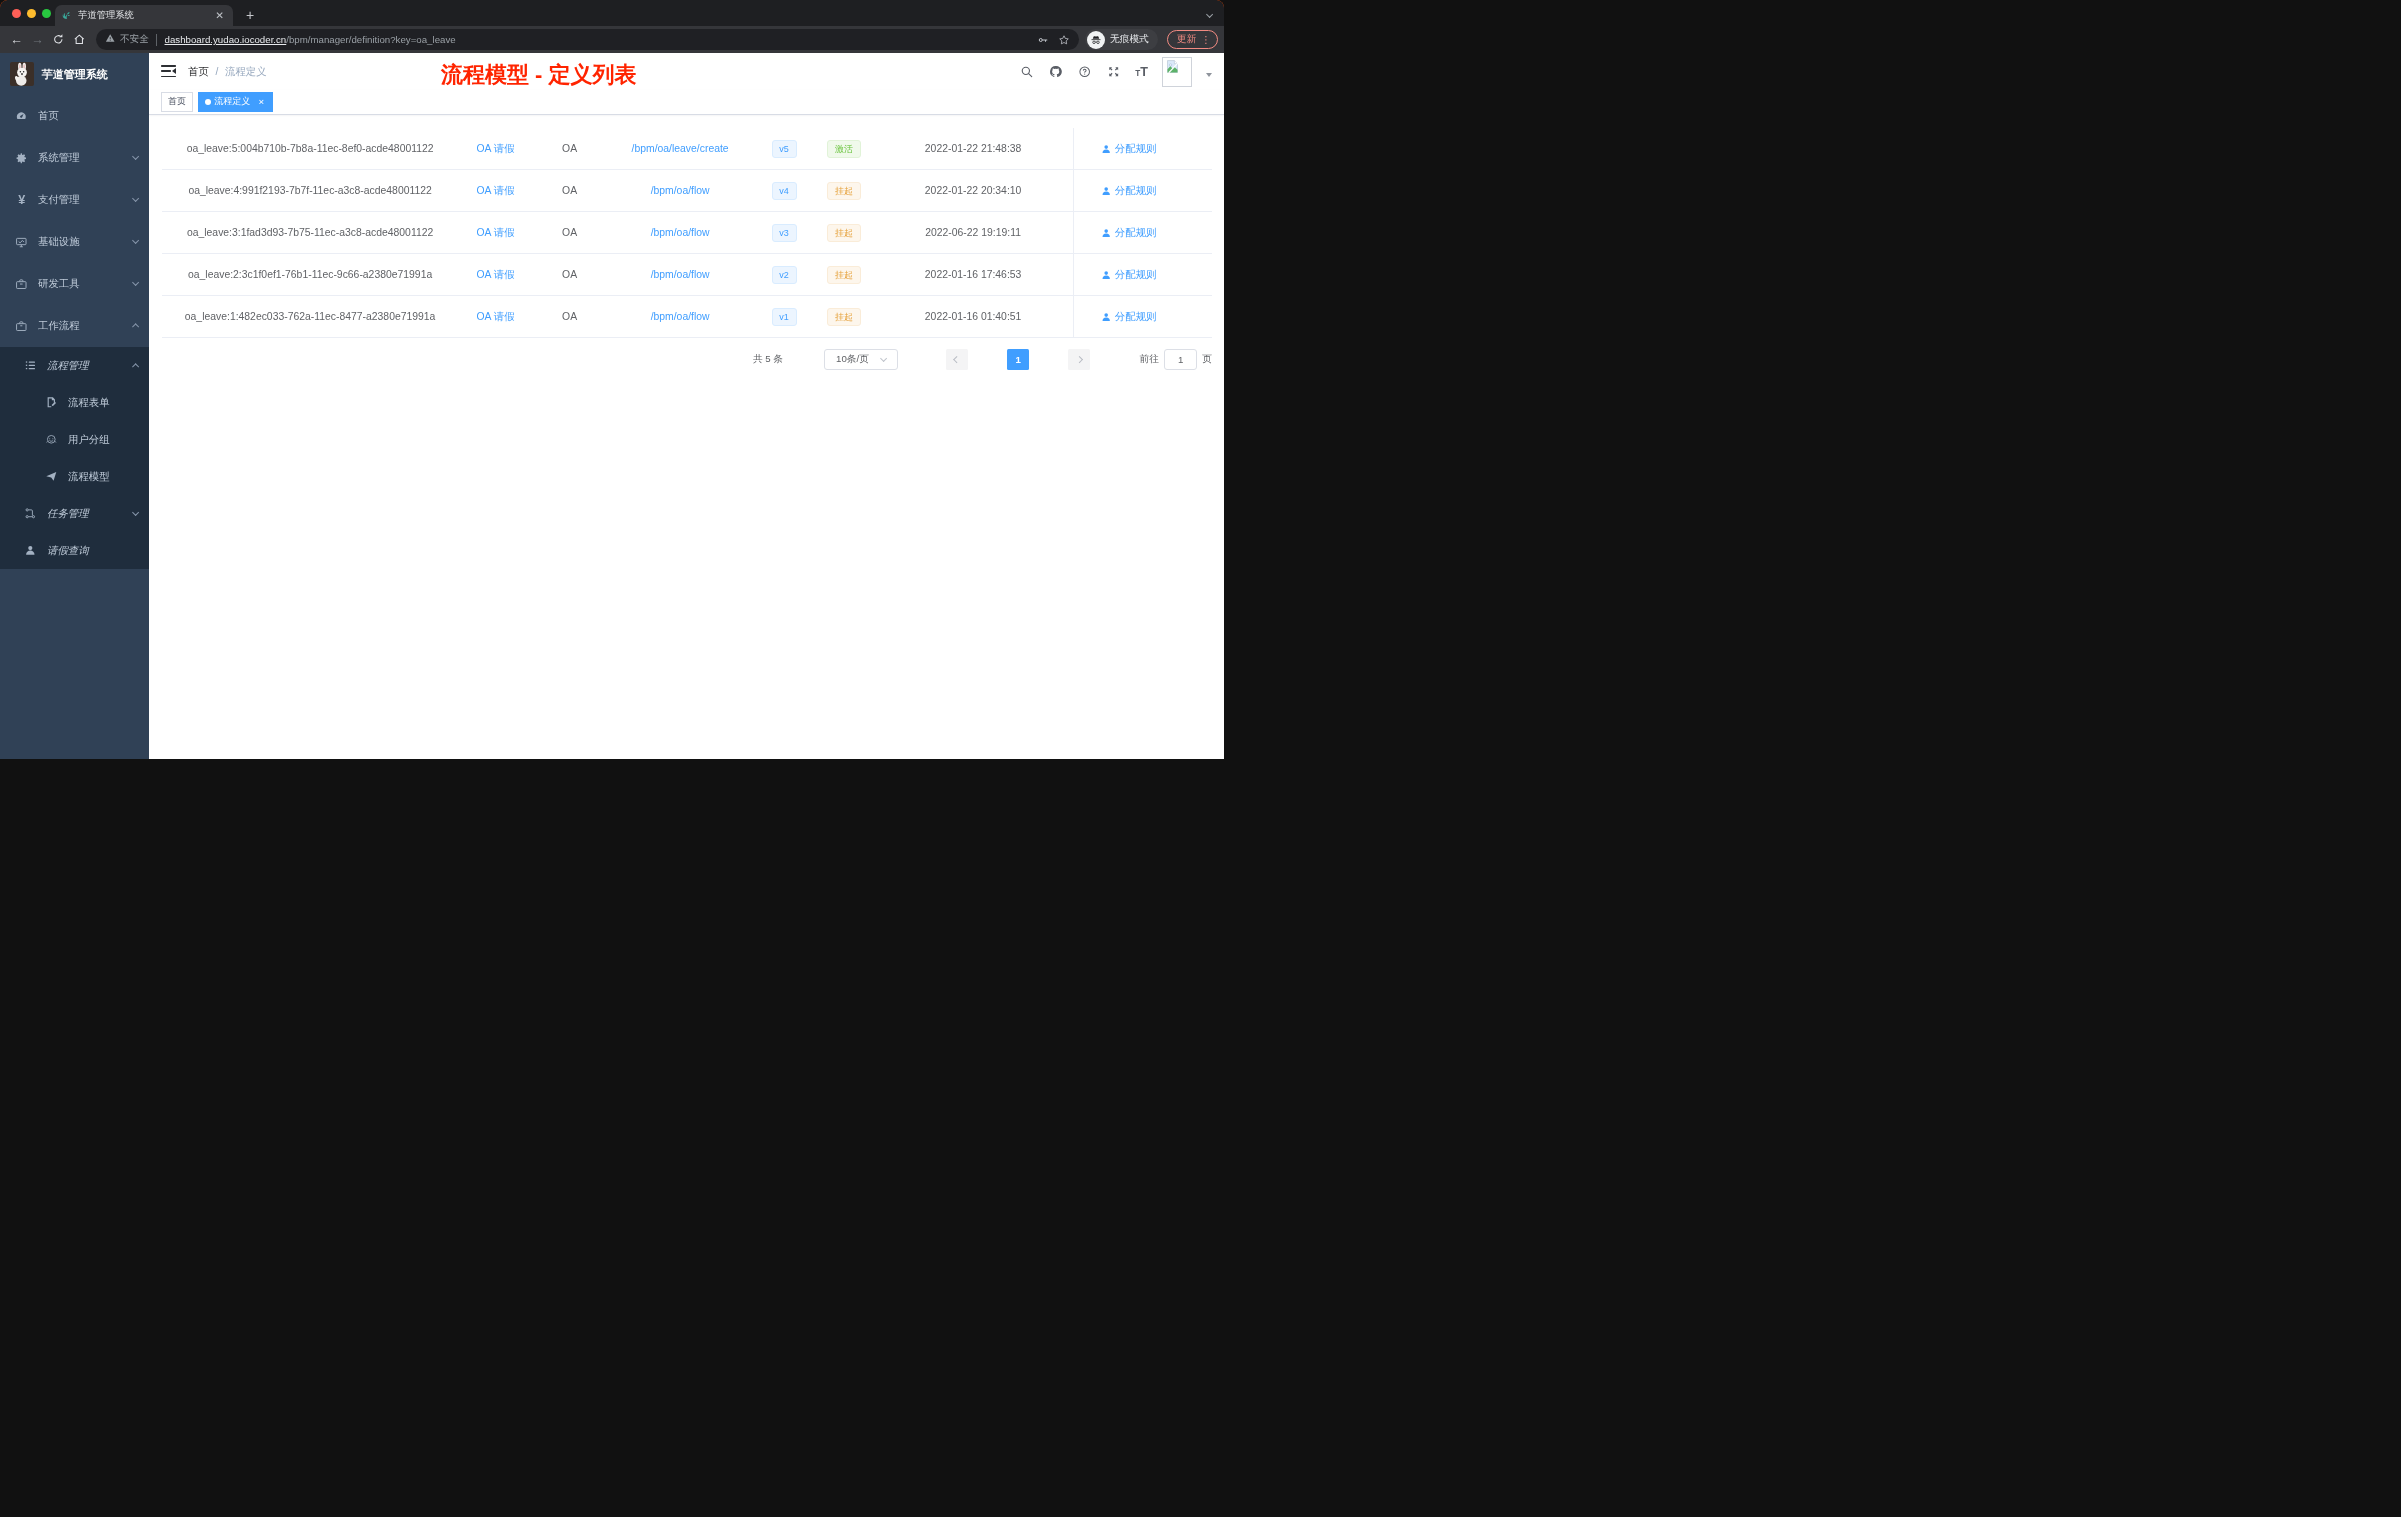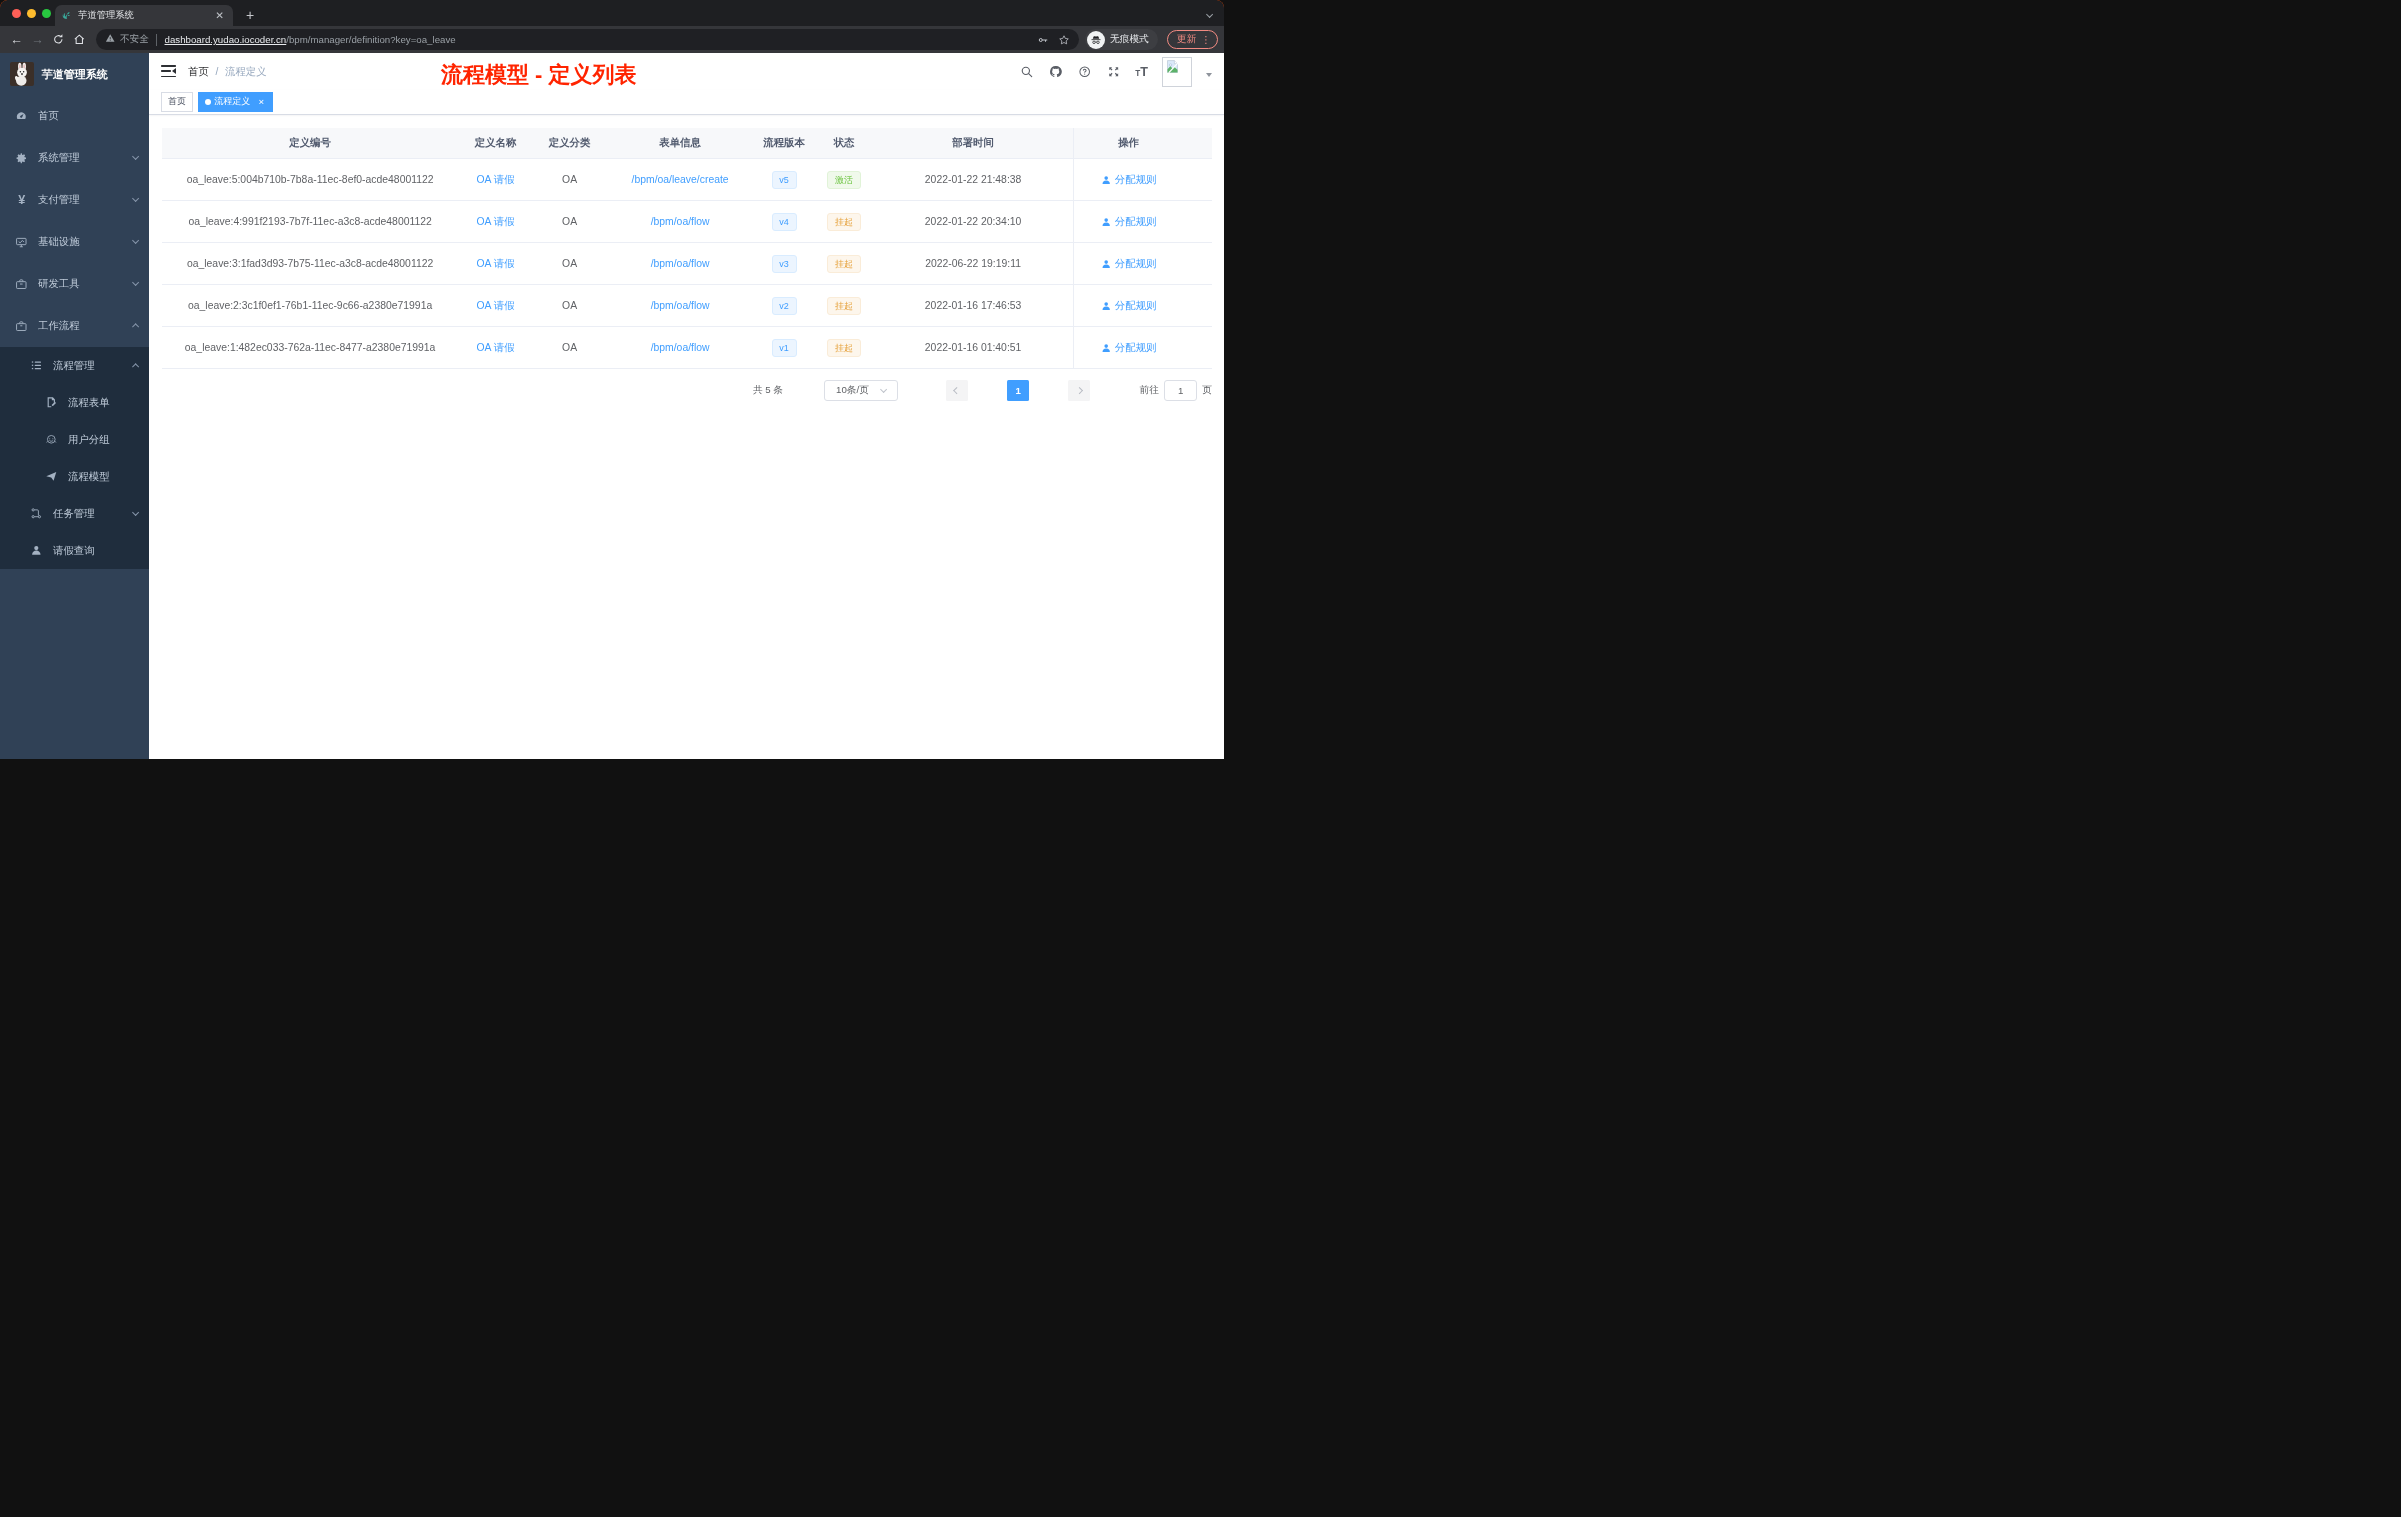--- a/index.html
+++ b/index.html
@@ -44,21 +44,21 @@
   .dots { font-size:9.7px; letter-spacing:0; }
 
   
   .app { display:flex; height:706px; }
   .sidebar { width:149px; background:#304156; color:#bfcbd9; font-size:10.4px; flex-shrink:0; }
   .logo-row { height:42px; display:flex; align-items:center; padding-left:10.4px; gap:7.4px; }
   .logo-img { width:24px; height:24px; border-radius:2.2px; overflow:hidden; flex-shrink:0; }
   .logo-img svg { width:24px; height:24px; display:block; }
   .logo-title { color:#fff; font-weight:700; font-size:11px; white-space:nowrap; }
   .menu-item { height:42px; display:flex; align-items:center; padding:0 10.4px 0 15px; gap:9.7px; cursor:pointer; }
-  .menu-item.level-2 { padding-left:30px; height:37px; }
+  .menu-item.level-2 { padding-left:24px; height:37px;font-style:italic; }
   .menu-item.level-3 { padding-left:45px; height:37px; }
   .menu-item.dark { background:#1f2d3d; }
   .mi-icon { width:13.4px; height:13.4px; color:#a3b1c2; flex-shrink:0; display:flex; align-items:center; justify-content:center; }
   .mi-icon svg { width:12.6px; height:12.6px; }
   .mi-yen { font-weight:700; font-size:12.6px; color:#a3b1c2; }
   .mi-label { flex:1; white-space:nowrap; }
   .chev { display:inline-block; width:5.2px; height:5.2px; border-right:1px solid #8695aa;
           border-bottom:1px solid #8695aa; }
   .chev.down { transform:rotate(45deg) translate(-0.7px,-0.7px); }
   .chev.up { transform:rotate(-135deg) translate(-0.7px,-0.7px); }
@@ -413,30 +413,20 @@
             <span>首页</span>
           </span>
           <span class="tag active">
             <span class="tag-dot"></span>
             <span>流程定义</span>
             <span class="tag-close">×</span>
           </span>
         </div>
 
       <div class="content">
-        <div class="trow thead" id="thead">
-            <div class="tcell">定义编号</div>
-            <div class="tcell">定义名称</div>
-            <div class="tcell">定义分类</div>
-            <div class="tcell">表单信息</div>
-            <div class="tcell">流程版本</div>
-            <div class="tcell">状态</div>
-            <div class="tcell">部署时间</div>
-            <div class="tcell action-cell">操作</div>
-          </div>
         <div id="tbody">
             <div class="trow body">
               <div class="tcell">oa_leave:5:004b710b-7b8a-11ec-8ef0-acde48001122</div>
               <div class="tcell">
                 <span class="link">OA 请假</span>
               </div>
               <div class="tcell">OA</div>
               <div class="tcell">
                 <span class="link">/bpm/oa/leave/create</span>
               </div>

